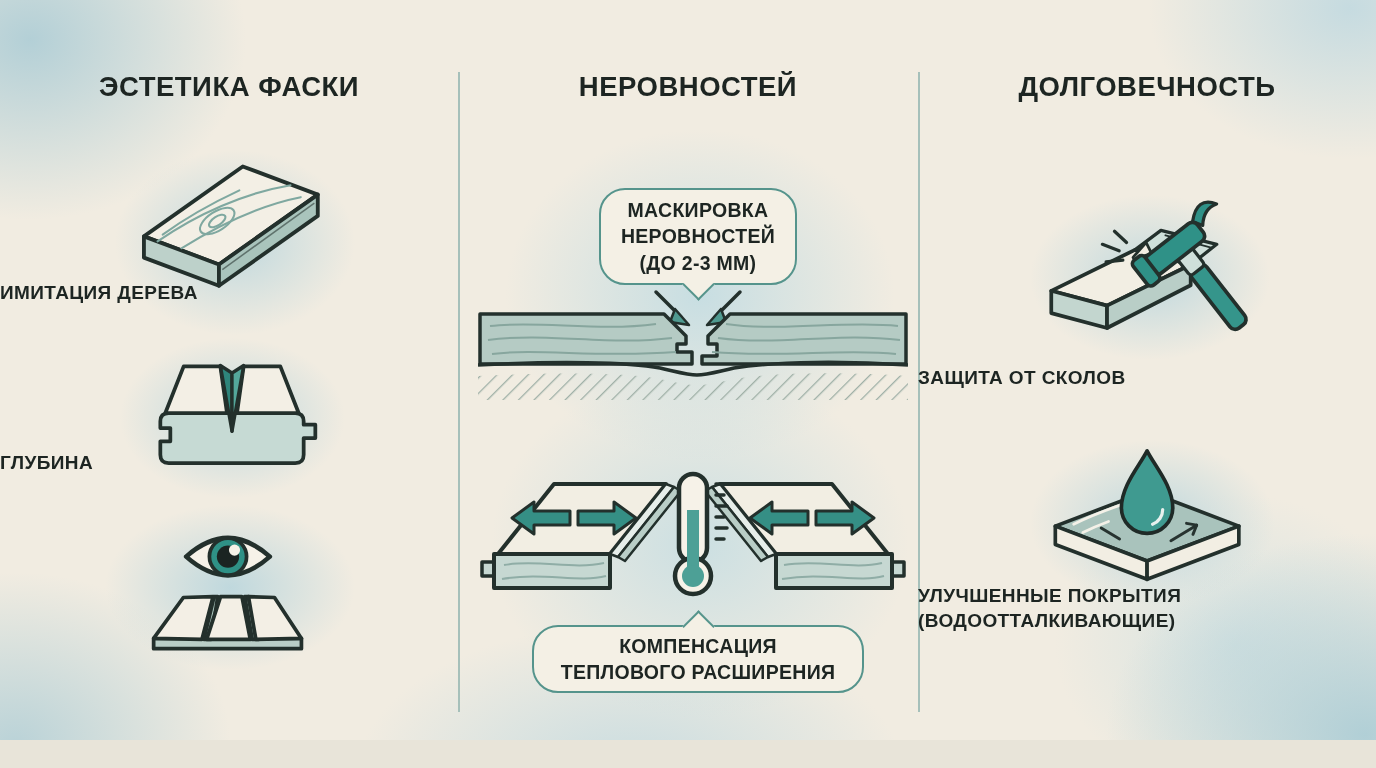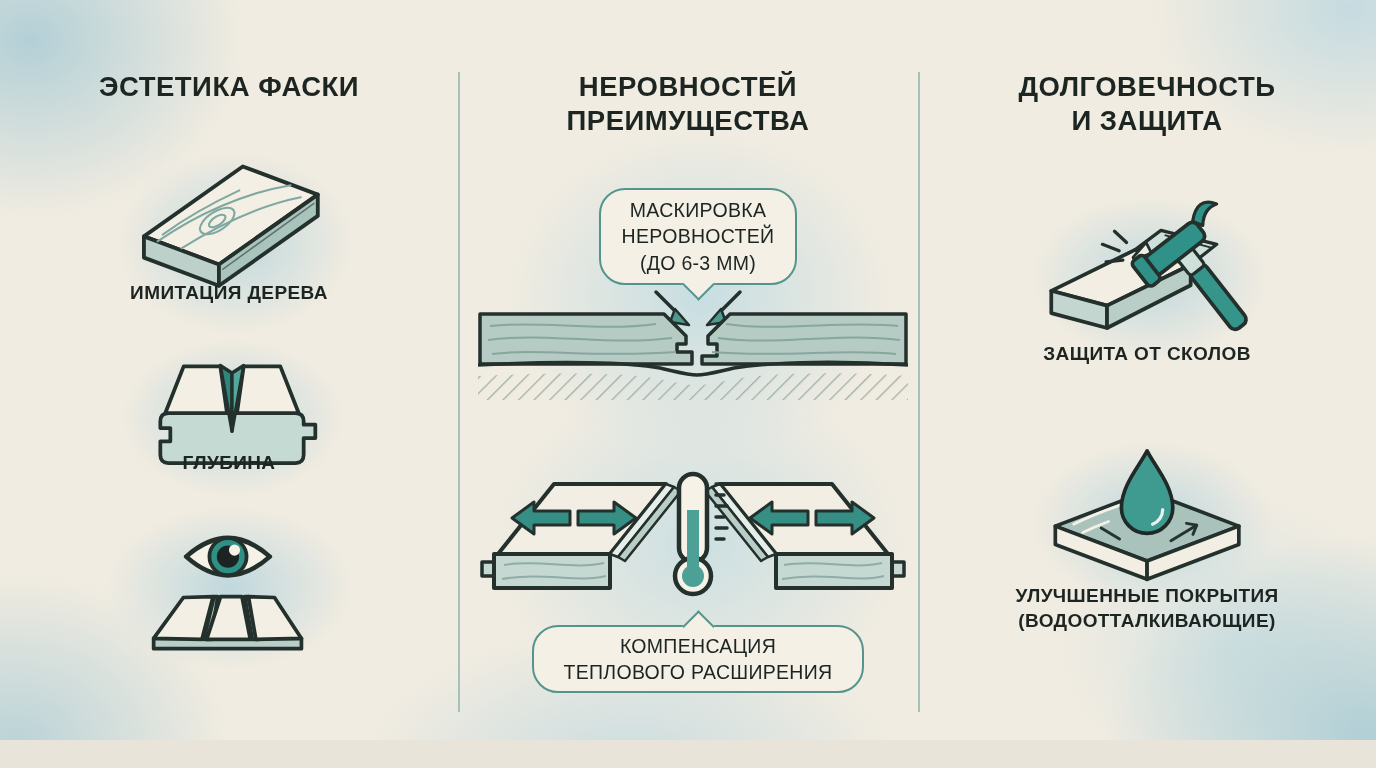--- a/index.html
+++ b/index.html
@@ -16,25 +16,25 @@
       radial-gradient(380px 210px at 630px 775px,rgba(190,216,224,.8),  rgba(190,216,224,0) 72%),
       radial-gradient(360px 280px at 1365px 735px,rgba(170,204,213,.9), rgba(170,204,213,0) 72%),
       radial-gradient(250px 210px at 1235px 645px,rgba(197,221,226,.6), rgba(197,221,226,0) 72%);
   }
   .divider{position:absolute;top:72px;height:640px;width:2px;background:#a6c0ba;}
   .heading{position:absolute;top:70px;text-align:center;font-weight:800;
            font-size:27.5px;line-height:1.22;letter-spacing:.5px;color:#1d2522;}
   .glow{position:absolute;border-radius:50%;
         background:radial-gradient(closest-side,rgba(186,214,221,.9),rgba(186,214,221,0));}
   .icon{position:absolute;}
-  .label{position:absolute;text-align:center;font-weight:800;font-size:19px;
+  .label{position:absolute;font-weight:800;font-size:19px;
          line-height:1.3;letter-spacing:.4px;color:#1d2522;}
   .callout{position:absolute;background:#f4f0e5;border:2.5px solid #55948c;border-radius:26px;
            display:flex;flex-direction:column;justify-content:center;align-items:center;
-           font-weight:400;font-size:19.5px;line-height:1.34;letter-spacing:.3px;
+           font-weight:700;font-size:19.5px;line-height:1.34;letter-spacing:.3px;
            text-align:center;color:#1d2522;box-sizing:border-box;}
   .tail{position:absolute;width:21px;height:21px;background:#f4f0e5;transform:rotate(45deg);}
   .tail.down{bottom:-12.5px;left:calc(50% - 11px);
              border-right:2.5px solid #55948c;border-bottom:2.5px solid #55948c;}
   .tail.up{top:-12.5px;left:calc(50% - 11px);
            border-left:2.5px solid #55948c;border-top:2.5px solid #55948c;}
   svg{display:block;}
 </style>
 </head>
 <body>
@@ -91,27 +91,26 @@
       <polygon points="67,92 99,91 87,137 35,136" fill="#f3efe5"></polygon>
       <polygon points="100,91 104,91 97,137 89,137" fill="#a9c4bc"></polygon>
       <polygon points="107,91 130,91 139,137 92,137" fill="#f3efe5"></polygon>
       <polygon points="133,91 137,91 148,137 141,137" fill="#a9c4bc"></polygon>
       <polygon points="137,91 165,92 194,136 145,137" fill="#f3efe5"></polygon>
     </g>
   </svg>
 
   <div class="heading" style="left:458px;width:460px">
     <div>НЕРОВНОСТЕЙ</div>
-    <div>ПРЕИМУЩЕСТВА</div>
   </div>
 
   <div class="callout" style="left:599px;top:188px;width:198px;height:97px">
     <div>МАСКИРОВКА</div>
     <div>НЕРОВНОСТЕЙ</div>
-    <div>(ДО 6-3 ММ)</div>
+    <div>(ДО 2-3 ММ)</div>
     <span class="tail down"></span>
   </div>
 
   <svg class="icon" style="left:478px;top:284px" width="430" height="118" viewBox="0 0 430 118">
     <defs>
       <pattern id="hatch" width="11" height="11" patternUnits="userSpaceOnUse" patternTransform="rotate(45)">
         <line x1="0" y1="0" x2="0" y2="11" stroke="#9fb0a7" stroke-width="2.6"></line>
       </pattern>
     </defs>
     <g stroke="#23302c" stroke-width="3.5" stroke-linecap="round">
@@ -175,21 +174,20 @@
   </svg>
 
   <div class="callout" style="left:532px;top:625px;width:332px;height:68px">
     <div>КОМПЕНСАЦИЯ</div>
     <div>ТЕПЛОВОГО РАСШИРЕНИЯ</div>
     <span class="tail up"></span>
   </div>
 
   <div class="heading" style="left:918px;width:458px">
     <div>ДОЛГОВЕЧНОСТЬ</div>
-    <div>И ЗАЩИТА</div>
   </div>
 
   <div class="glow" style="left:1030px;top:195px;width:240px;height:165px"></div>
   <svg class="icon" style="left:1040px;top:196px" width="214" height="158" viewBox="0 0 230 170">
     <g stroke="#23302c" stroke-linejoin="round">
       <polygon points="12,102 102,58 162,74 72,118" fill="#f2eee3" stroke-width="4"></polygon>
       <polygon points="12,102 72,118 72,142 12,126" fill="#c3d6cf" stroke-width="4"></polygon>
       <polygon points="72,118 162,74 162,96 72,142" fill="#b9cec7" stroke-width="4"></polygon>
       <polygon points="102,58 162,74 190,52 130,37" fill="#cfe0da" stroke-width="3.5"></polygon>
       <polygon points="100,66 114,50 120,62 110,65 116,74 102,70" fill="#f2eee3" stroke-width="3"></polygon>
@@ -201,21 +199,21 @@
       <line x1="71" y1="71" x2="89" y2="69"></line>
     </g>
     <g transform="translate(150,55) rotate(-38)" stroke="#23302c" stroke-linejoin="round">
       <rect x="-10" y="28" width="20" height="80" rx="7" fill="#35958b" stroke-width="4"></rect>
       <rect x="-10" y="6" width="20" height="26" rx="4" fill="#cfe0da" stroke-width="3.5"></rect>
       <path d="M28,-13 Q48,-32 60,-12 Q46,-17 34,-3 Z" fill="#2f9187" stroke-width="3.5"></path>
       <rect x="-40" y="-14" width="70" height="24" rx="7" fill="#2f9187" stroke-width="4"></rect>
       <rect x="-52" y="-19" width="16" height="34" rx="5" fill="#2f9187" stroke-width="4"></rect>
     </g>
   </svg>
-  <div class="label" style="left:918px;top:342px;width:458px">
+  <div class="label" style="left:918px;top:366px;width:458px">
     <div>ЗАЩИТА ОТ СКОЛОВ</div>
   </div>
 
   <div class="glow" style="left:1030px;top:440px;width:245px;height:165px"></div>
   <svg class="icon" style="left:1042px;top:438px" width="212" height="156" viewBox="0 0 230 170">
     <g stroke="#23302c" stroke-linejoin="round" stroke-width="4">
       <polygon points="14,96 114,58 214,96 114,134" fill="#a9c3bc"></polygon>
       <polygon points="14,96 114,134 114,154 14,116" fill="#f2eee3"></polygon>
       <polygon points="114,134 214,96 214,116 114,154" fill="#f2eee3"></polygon>
     </g>

